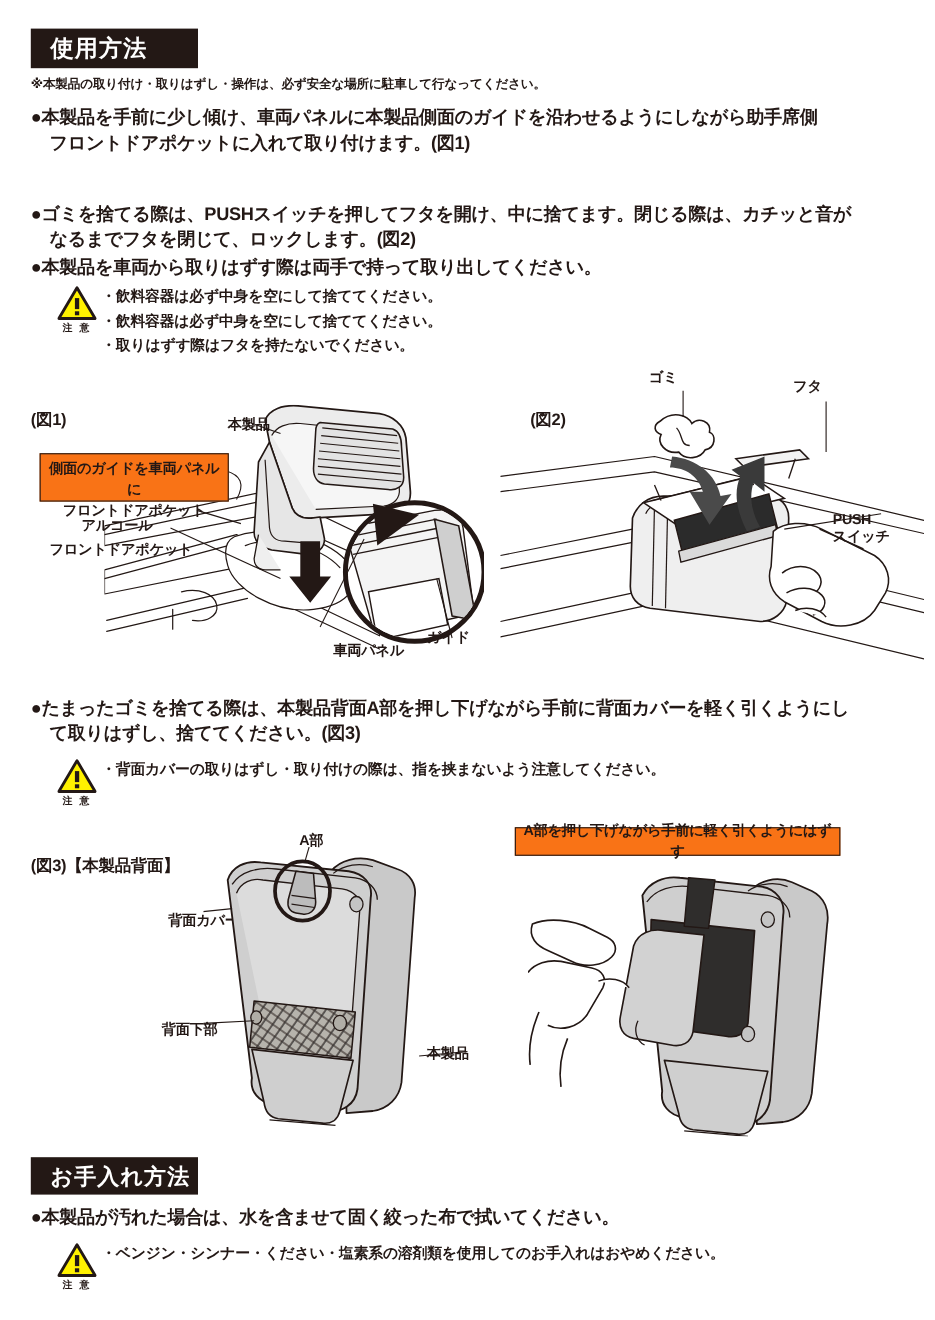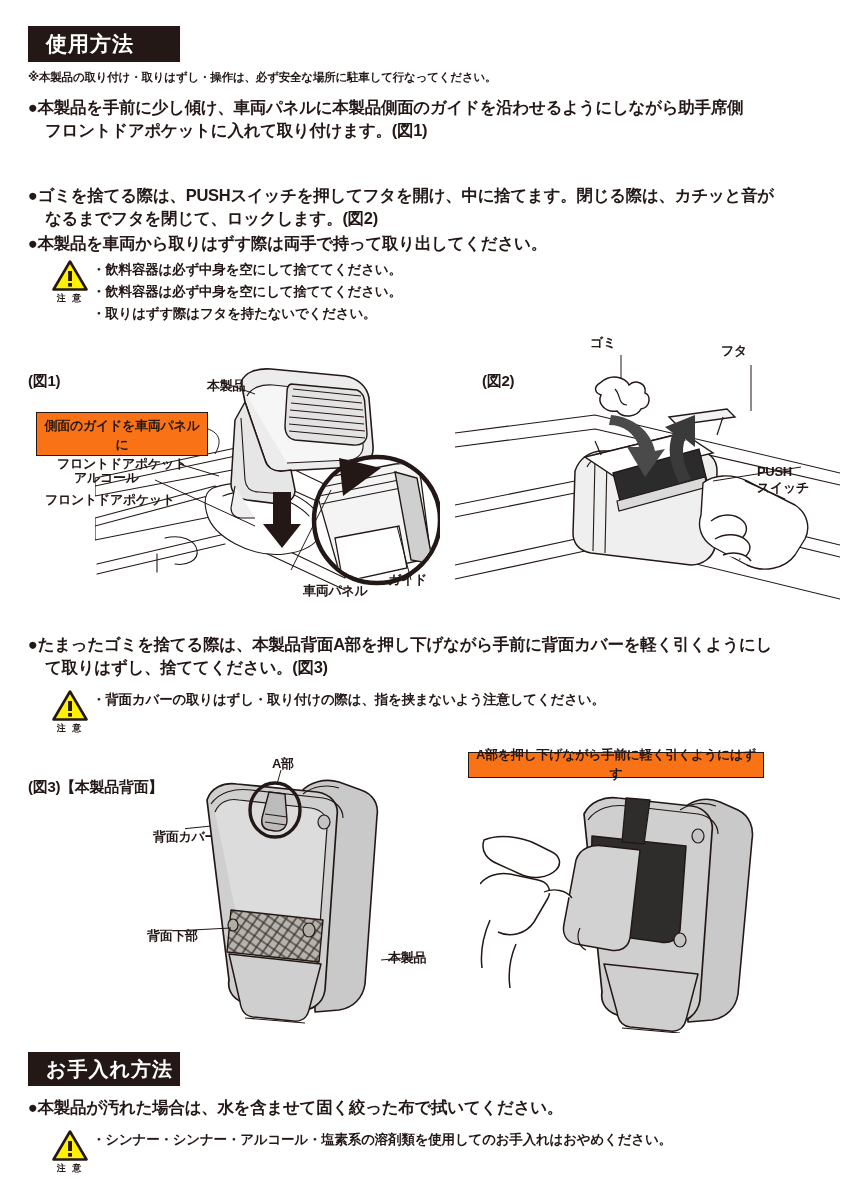--- a/index.html
+++ b/index.html
@@ -461,17 +461,17 @@
   <div class="caution-block" style="left:48px; top:1128px;">
     <div class="caution-icon">
       <svg width="36" height="31" viewBox="0 0 36 31">
         <polygon points="18,1.5 34.5,29.5 1.5,29.5" fill="#FFF100" stroke="#231815" stroke-width="2.6" stroke-linejoin="round"></polygon>
         <rect x="16.1" y="11" width="3.9" height="10" fill="#231815"></rect>
         <rect x="16.1" y="23" width="3.9" height="3.6" fill="#231815"></rect>
       </svg>
       <div class="caution-word">注 意</div>
     </div>
     <div class="caution-lines">
-      <div>・シンナー・シンナー・アルコール・塩素系の溶剤類を使用してのお手入れはおやめください。</div>
+      <div>・ベンジン・シンナー・ください・塩素系の溶剤類を使用してのお手入れはおやめください。</div>
     </div>
   </div>
 
 </div>
 
 </body></html>

